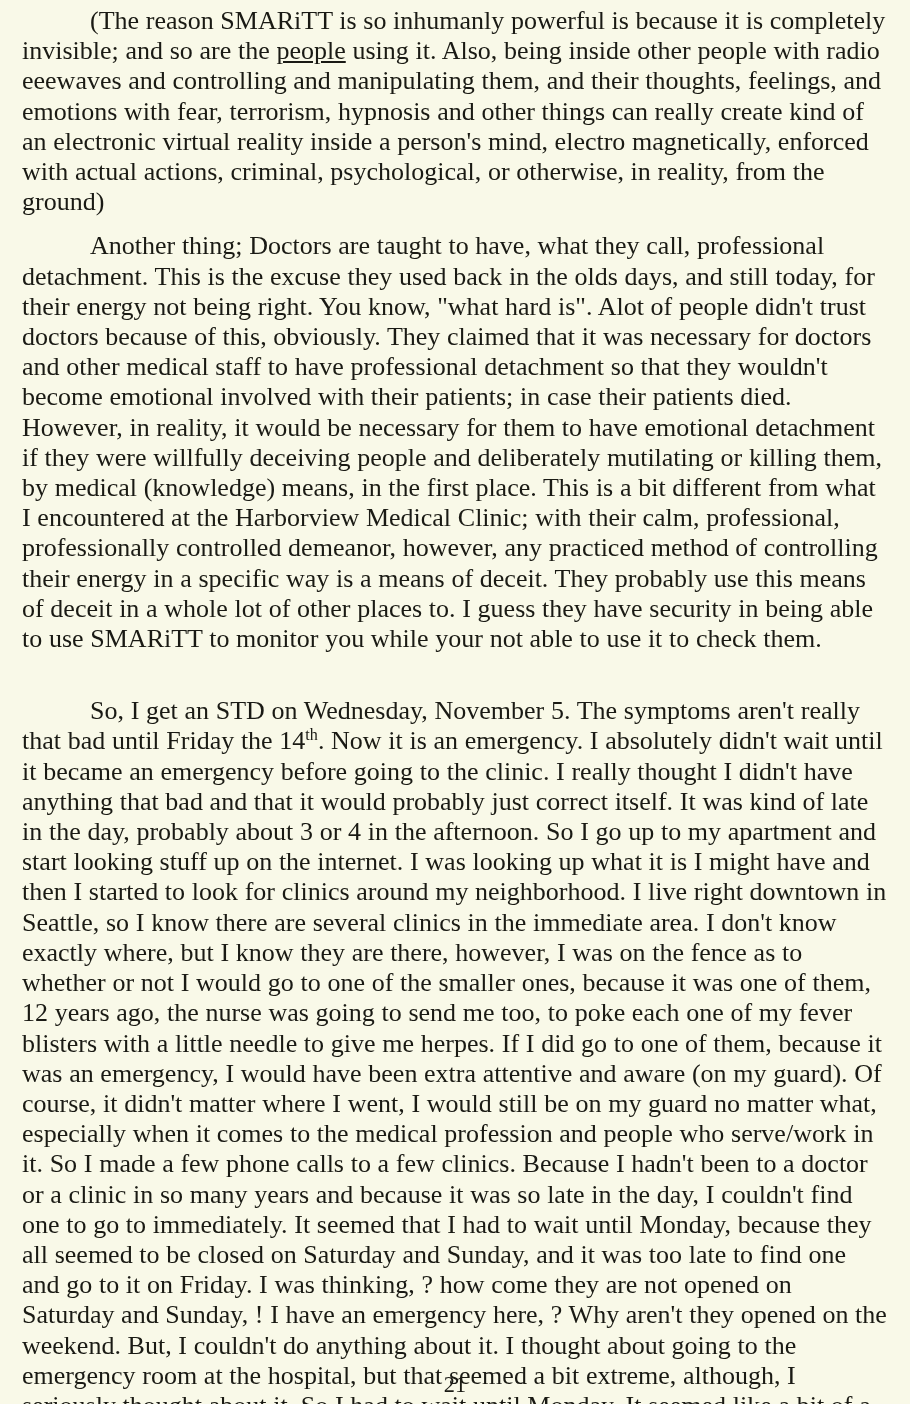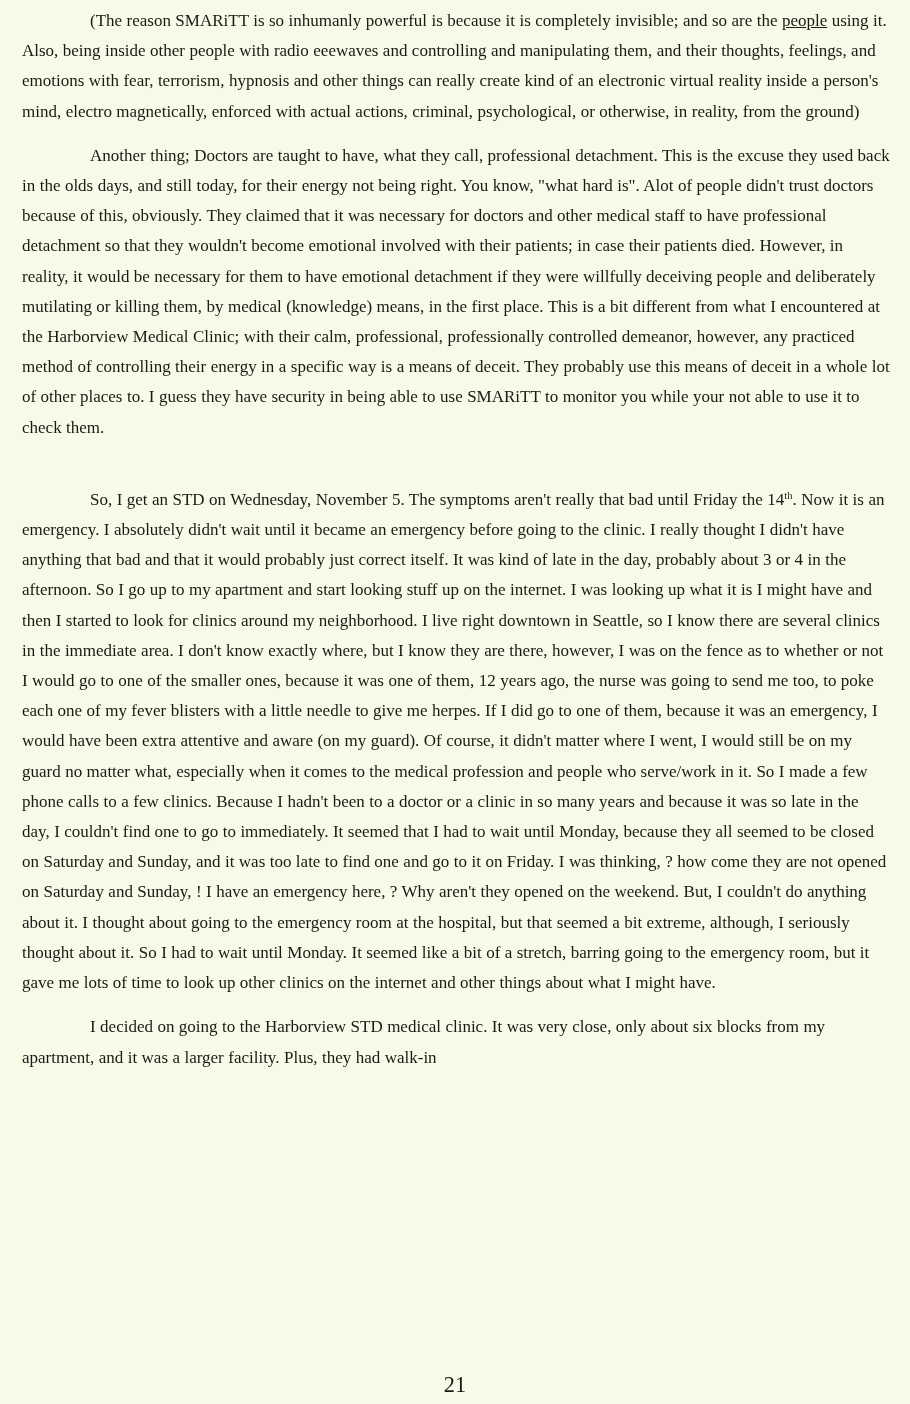--- a/index.html
+++ b/index.html
@@ -21,21 +21,21 @@
     box-sizing: border-box;
     background: #f9f9e8;
   }
   .body-text {
     position: absolute;
     left: 22px;
     top: 6px;
     width: 868px;
   }
   .para {
-    font-size: 17px;
+    font-size: 26px;
     line-height: 30.2px;
     text-align: left;
     margin: 0;
     letter-spacing: 0.0px;
     word-spacing: 0.2px;
     white-space: pre-wrap;
   }
   .para + .para {
     margin-top: 14px;
   }

